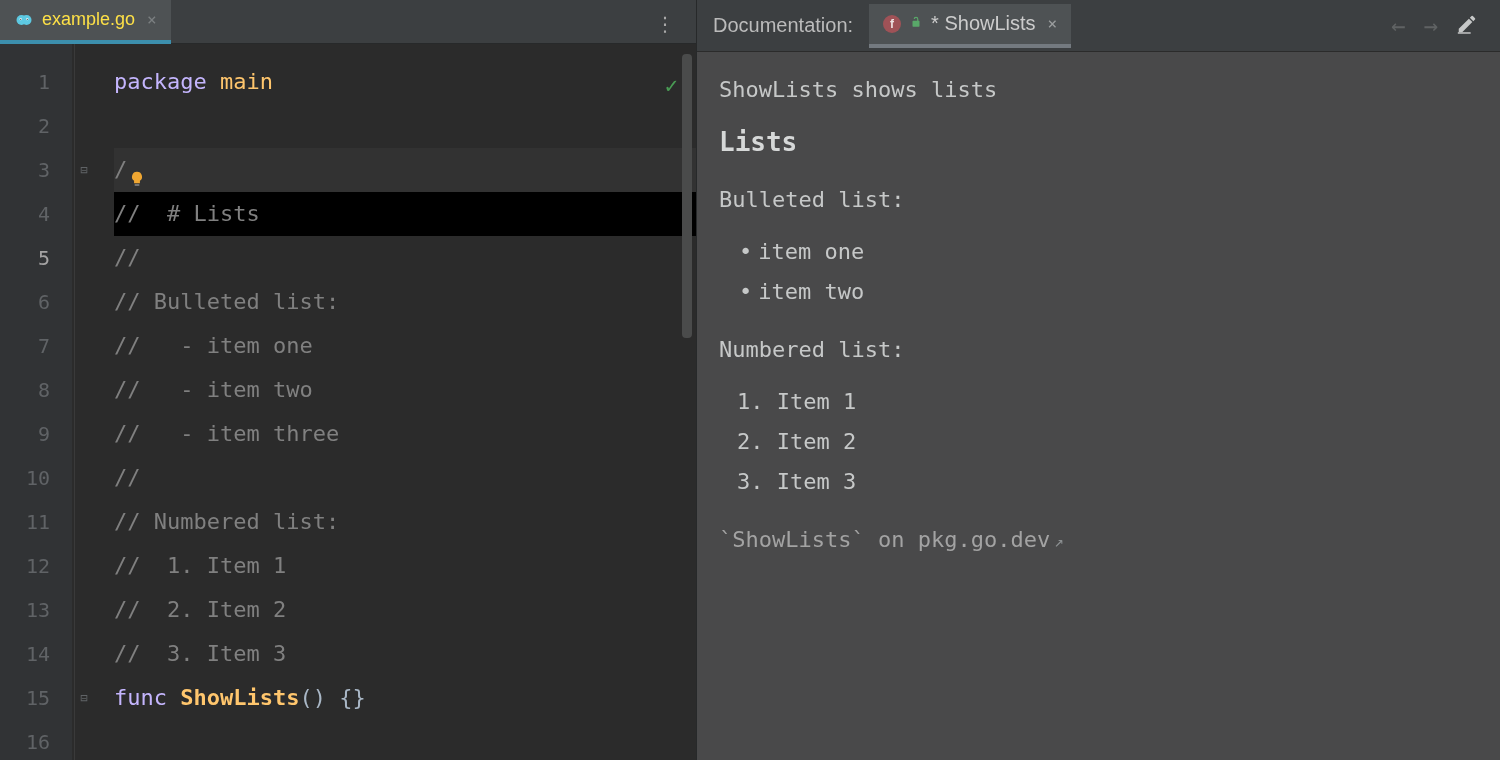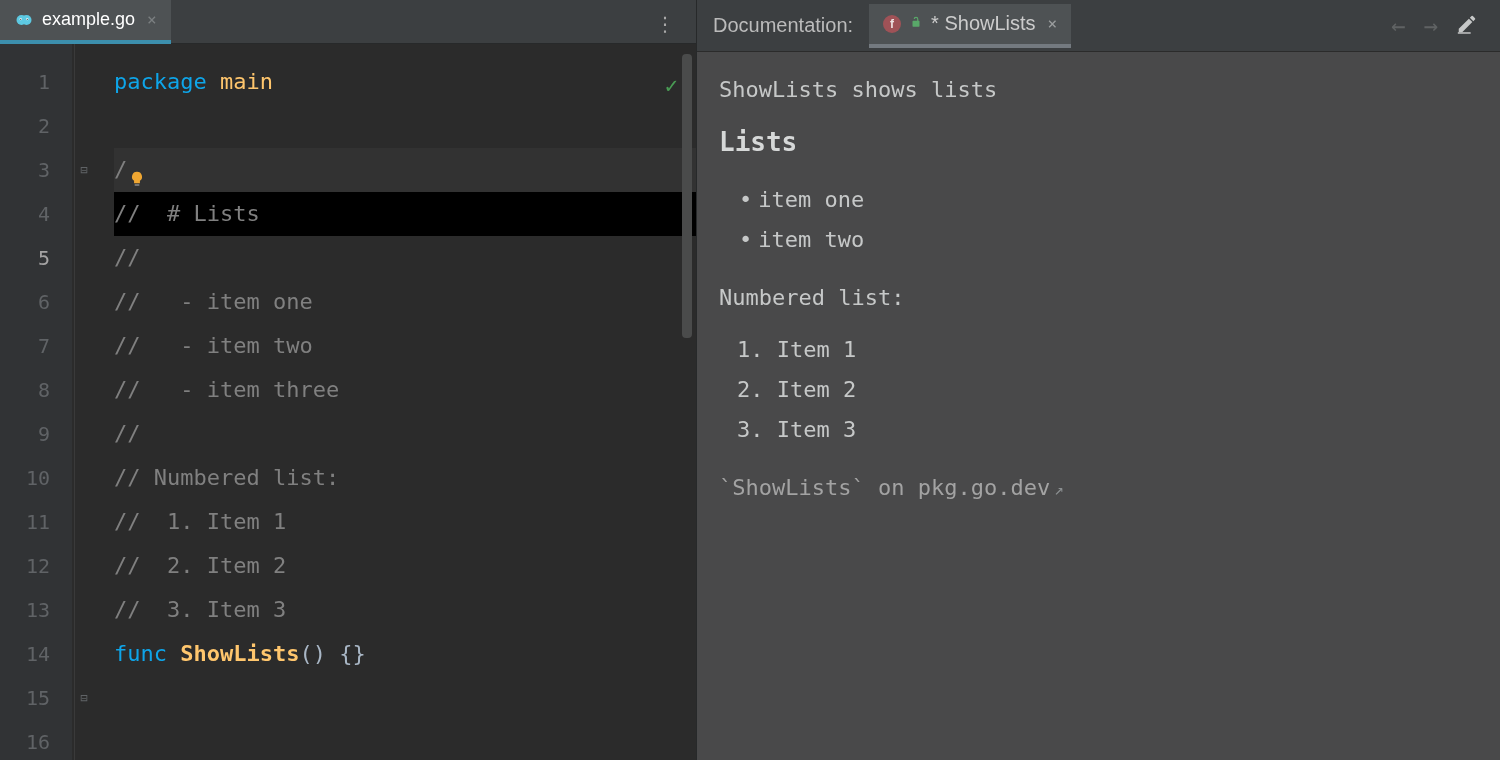--- a/index.html
+++ b/index.html
@@ -28,21 +28,21 @@
       padding: 0 14px;
       height: 44px;
       background: #4E5254;
       border-bottom: 4px solid #3C8FAD;
       gap: 8px;
     }
     .file-tab .go-icon {
       width: 20px; height: 20px;
       display: inline-flex; align-items: center; justify-content: center;
     }
-    .file-tab-label { color: #ffffff; font-size: 18px; font-family: 'SF Pro Text','Segoe UI',sans-serif; }
+    .file-tab-label { color: #fde047; font-size: 18px; font-family: 'SF Pro Text','Segoe UI',sans-serif; }
     .file-tab-close { color: #7B7F81; font-size: 16px; margin-left: 4px; cursor: pointer; }
     .tab-menu { position: absolute; right: 20px; top: 12px; color: #A9A9A9; font-size: 20px; cursor: pointer; letter-spacing: 1px; }
 
     .editor-body { display: flex; flex: 1; position: relative; overflow: hidden; }
     .gutter {
       width: 72px; background: #313335;
       color: #606366; text-align: right;
       padding-top: 16px;
       font-size: 20px; line-height: 44px;
       user-select: none;
@@ -60,21 +60,21 @@
     .code-area {
       flex: 1; background: #2B2B2B; position: relative;
       padding-top: 16px; padding-left: 18px;
       font-size: 22px; line-height: 44px;
       font-family: 'Menlo','Consolas',monospace;
     }
     .code-line { height: 44px; white-space: pre; }
     .code-line.hl { background: #323232; }
     .code-line.cursor-line { background: #000000; }
 
-    .kw { color: #0ea5e9; }
+    .kw { color: #c4b5fd; }
     .id { color: #FFC66D; }
     .cm { color: #808080; }
     .it { font-style: italic; }
 
     .check-mark { position: absolute; right: 18px; top: 20px; color: #499C54; font-size: 22px; }
     .scrollbar-track {
       position: absolute; right: 4px; top: 10px; width: 10px; height: 284px;
       background: #4A4B4B; border-radius: 4px;
     }
 
@@ -207,20 +207,21 @@
         <span class="check-mark">✓</span>
         <div class="scrollbar-track"></div>
       <div class="code-line"><span class="kw">package</span> <span class="id">main</span></div>
           <div class="code-line"></div>
           <div class="code-line hl"><span class="cm">/</span><span class="bulb"><svg viewBox="0 0 24 24" width="20" height="20">
                 <path fill="#F0A732" d="M12 2a6 6 0 0 0-3.5 10.9V16h7v-3.1A6 6 0 0 0 12 2z"></path>
                 <rect x="9" y="17" width="6" height="2" rx="1" fill="#8C8C8C"></rect>
               </svg></span></div>
           <div class="code-line cursor-line"><span class="cm">//  # Lists</span></div>
           <div class="code-line"><span class="cm">//</span></div>
+          <div class="code-line"><span class="cm">// Bulleted list:</span></div>
           <div class="code-line"><span class="cm">//   - item one</span></div>
           <div class="code-line"><span class="cm">//   - item two</span></div>
           <div class="code-line"><span class="cm">//   - item three</span></div>
           <div class="code-line"><span class="cm">//</span></div>
           <div class="code-line"><span class="cm">// Numbered list:</span></div>
           <div class="code-line"><span class="cm">//  1. Item 1</span></div>
           <div class="code-line"><span class="cm">//  2. Item 2</span></div>
           <div class="code-line"><span class="cm">//  3. Item 3</span></div>
           <div class="code-line"><span class="kw">func</span> <span class="id" style="font-weight:600">ShowLists</span>() {}</div>
         </div>
@@ -249,20 +250,21 @@
               <rect x="2" y="21" width="14" height="1.6" fill="#C6C8C8"></rect>
             </svg>
         </span>
       </div>
     </div>
 
 
     <div class="doc-body">
       <p>ShowLists shows lists</p>
       <h2>Lists</h2>
+      <p>Bulleted list:</p>
       <ul class="dash-list" id="bul-list">
           <li>item one</li>
           <li>item two</li>
         </ul>
       <p>Numbered list:</p>
       <ol id="num-list">
           <li>Item 1</li>
           <li>Item 2</li>
           <li>Item 3</li>
         </ol>

